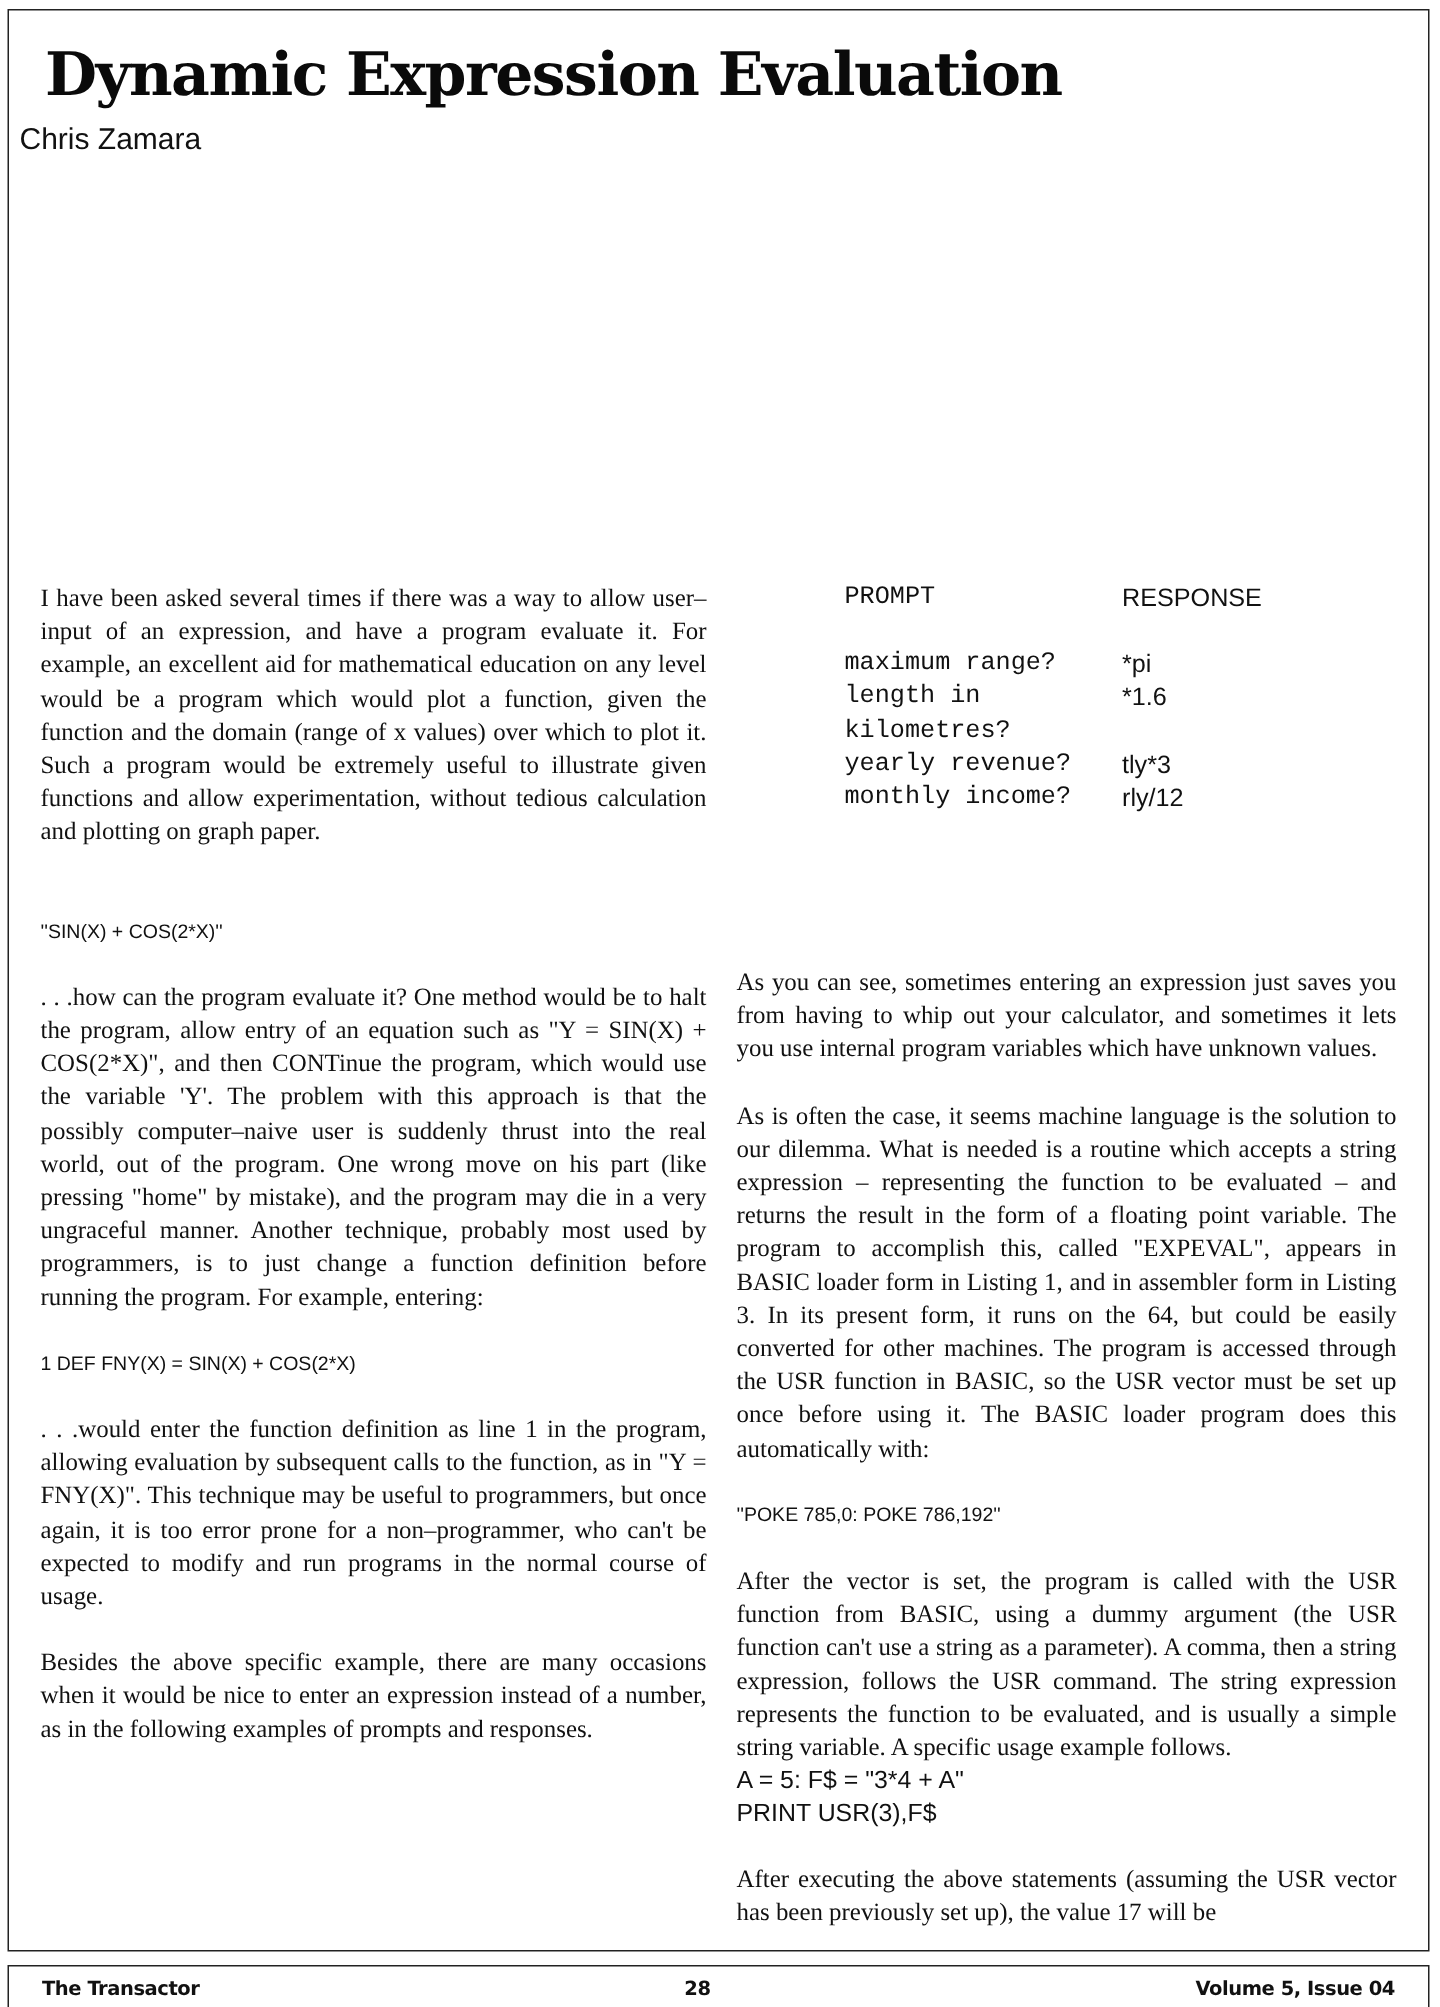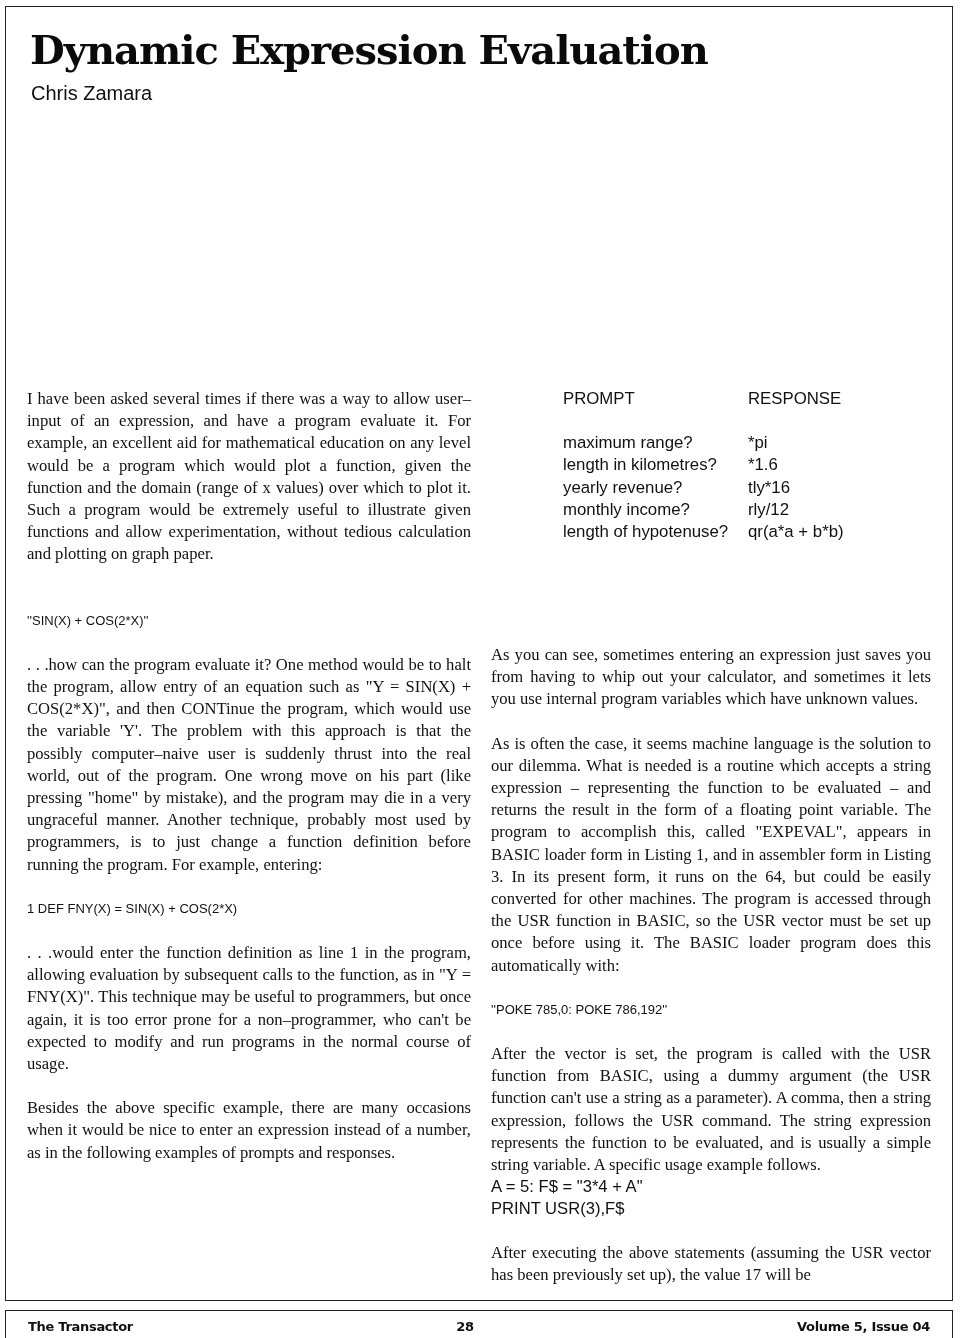--- a/index.html
+++ b/index.html
@@ -7,42 +7,42 @@
   .frame {
     position: absolute; left: 5px; top: 6px; width: 948px; height: 1295px;
     border: 1.5px solid #222; box-sizing: border-box;
   }
   .title {
     position: absolute; left: 30px; top: 30px;
     font-family: "DejaVu Serif", serif; font-weight: bold; font-size: 40px;
     letter-spacing: -1px; color: #0a0a0a; margin: 0; line-height: 1;
   }
   .author {
-    position: absolute; left: 31px; top: 82px;
+    position: absolute; left: 13px; top: 82px;
     font-family: "Liberation Sans", sans-serif; font-size: 20px; color: #111;
   }
   .col {
     position: absolute; width: 444px;
     font-family: "Liberation Serif", serif; font-size: 16.6px; line-height: 22.2px;
     color: #111;
   }
   .col p { margin: 0; text-align: justify; }
   .col .gap { height: 22px; }
   .left { left: 27px; top: 388px; }
   .right { left: 491px; top: 610px; width: 440px; margin-top: 34px; }
   .center-code {
     font-family: Liberation Sans, sans-serif; font-size: 13px; text-align: center;
     margin: 0;
   }
   .table {
     position: absolute; left: 563px; top: 388px;
     font-family: "Liberation Sans", sans-serif; font-size: 16.8px; line-height: 22.2px;
   }
   .trow { display: flex; }
-  .tc1 { width: 185px; }
+  .tc1 { width: 185px; font-family: Liberation Mono, monospace; }
   .thead { margin-bottom: 22px; }
   .code-left {
     font-family: "Liberation Sans", sans-serif; font-size: 16.6px; line-height: 22px;
     margin: 0 0 0 133px;
   }
   .footer {
     position: absolute; left: 5px; top: 1310px; width: 948px; height: 32px;
     border: 1.5px solid #222; box-sizing: border-box;
     font-family: "DejaVu Sans", sans-serif; font-weight: bold; font-size: 13px;
     display: flex; align-items: center; justify-content: space-between; padding: 0 22px;
@@ -80,29 +80,25 @@
   <div class="trow">
     <div class="tc1">maximum range?</div>
     <div>*pi</div>
   </div>
   <div class="trow">
     <div class="tc1">length in kilometres?</div>
     <div>*1.6</div>
   </div>
   <div class="trow">
     <div class="tc1">yearly revenue?</div>
-    <div>tly*16</div>
+    <div>tly*3</div>
   </div>
   <div class="trow">
     <div class="tc1">monthly income?</div>
     <div>rly/12</div>
-  </div>
-  <div class="trow">
-    <div class="tc1">length of hypotenuse?</div>
-    <div>qr(a*a + b*b)</div>
   </div>
 </div>
 
 <div class="col right">
   <p>As you can see, sometimes entering an expression just saves you from having to whip out your calculator, and sometimes it lets you use internal program variables which have unknown values.</p>
   <div class="gap"></div>
   <p>As is often the case, it seems machine language is the solution to our dilemma. What is needed is a routine which accepts a string expression – representing the function to be evaluated – and returns the result in the form of a floating point variable. The program to accomplish this, called "EXPEVAL", appears in BASIC loader form in Listing 1, and in assembler form in Listing 3. In its present form, it runs on the 64, but could be easily converted for other machines. The program is accessed through the USR function in BASIC, so the USR vector must be set up once before using it. The BASIC loader program does this automatically with:</p>
   <div class="gap"></div>
   <p class="center-code">''POKE 785,0: POKE 786,192''</p>
   <div class="gap"></div>

